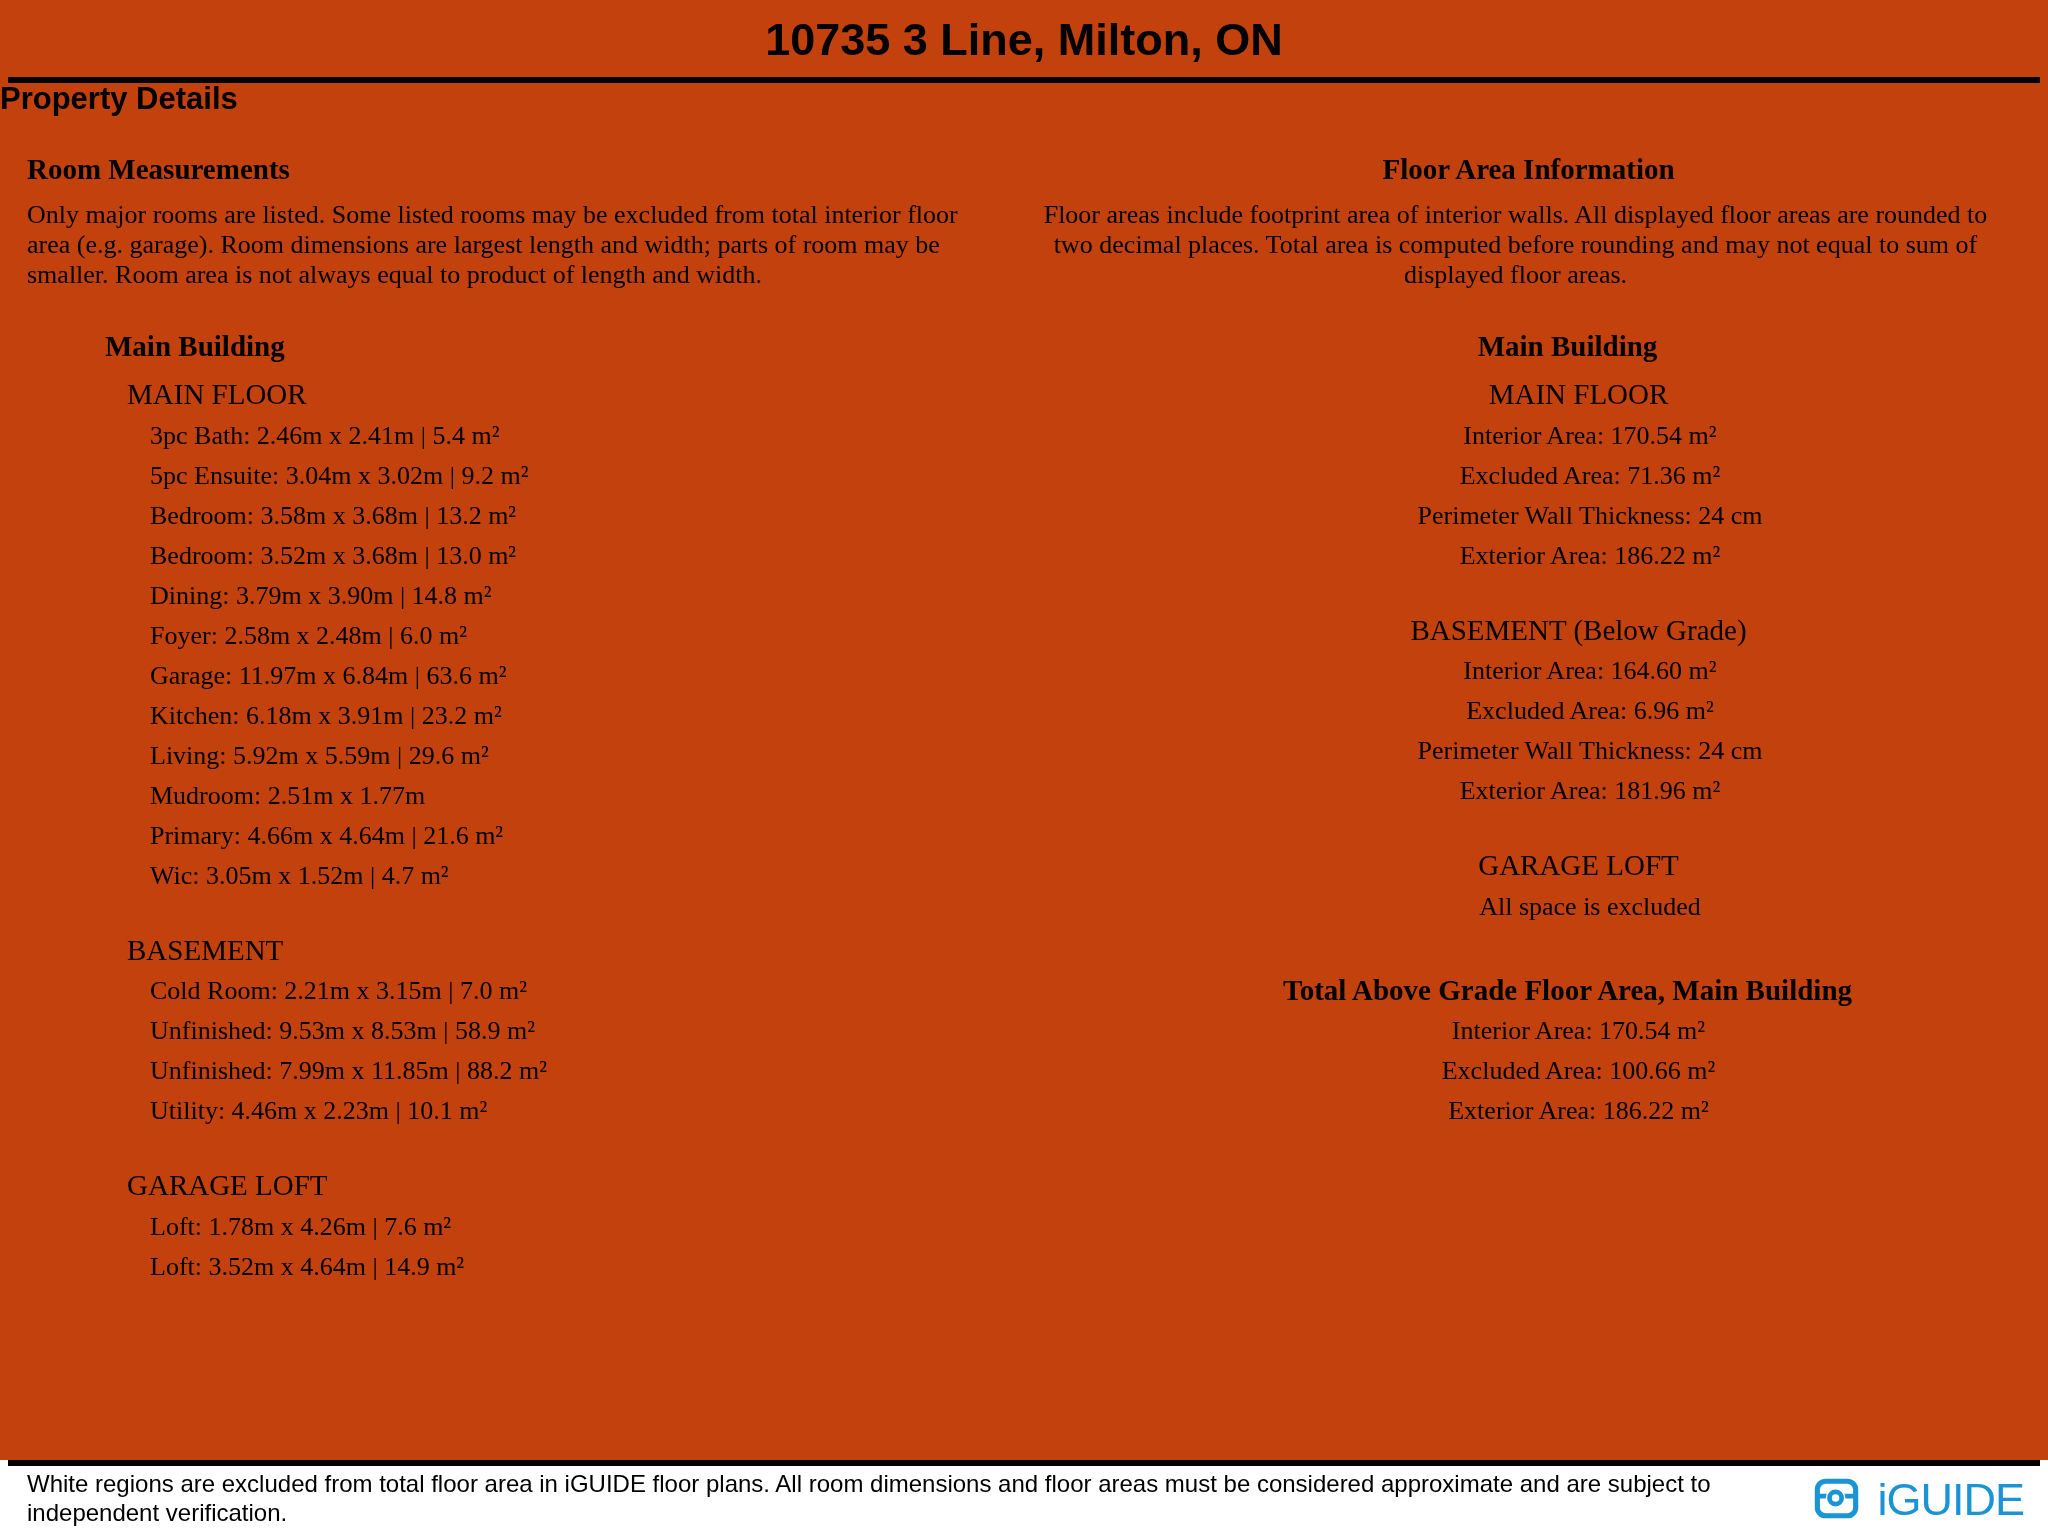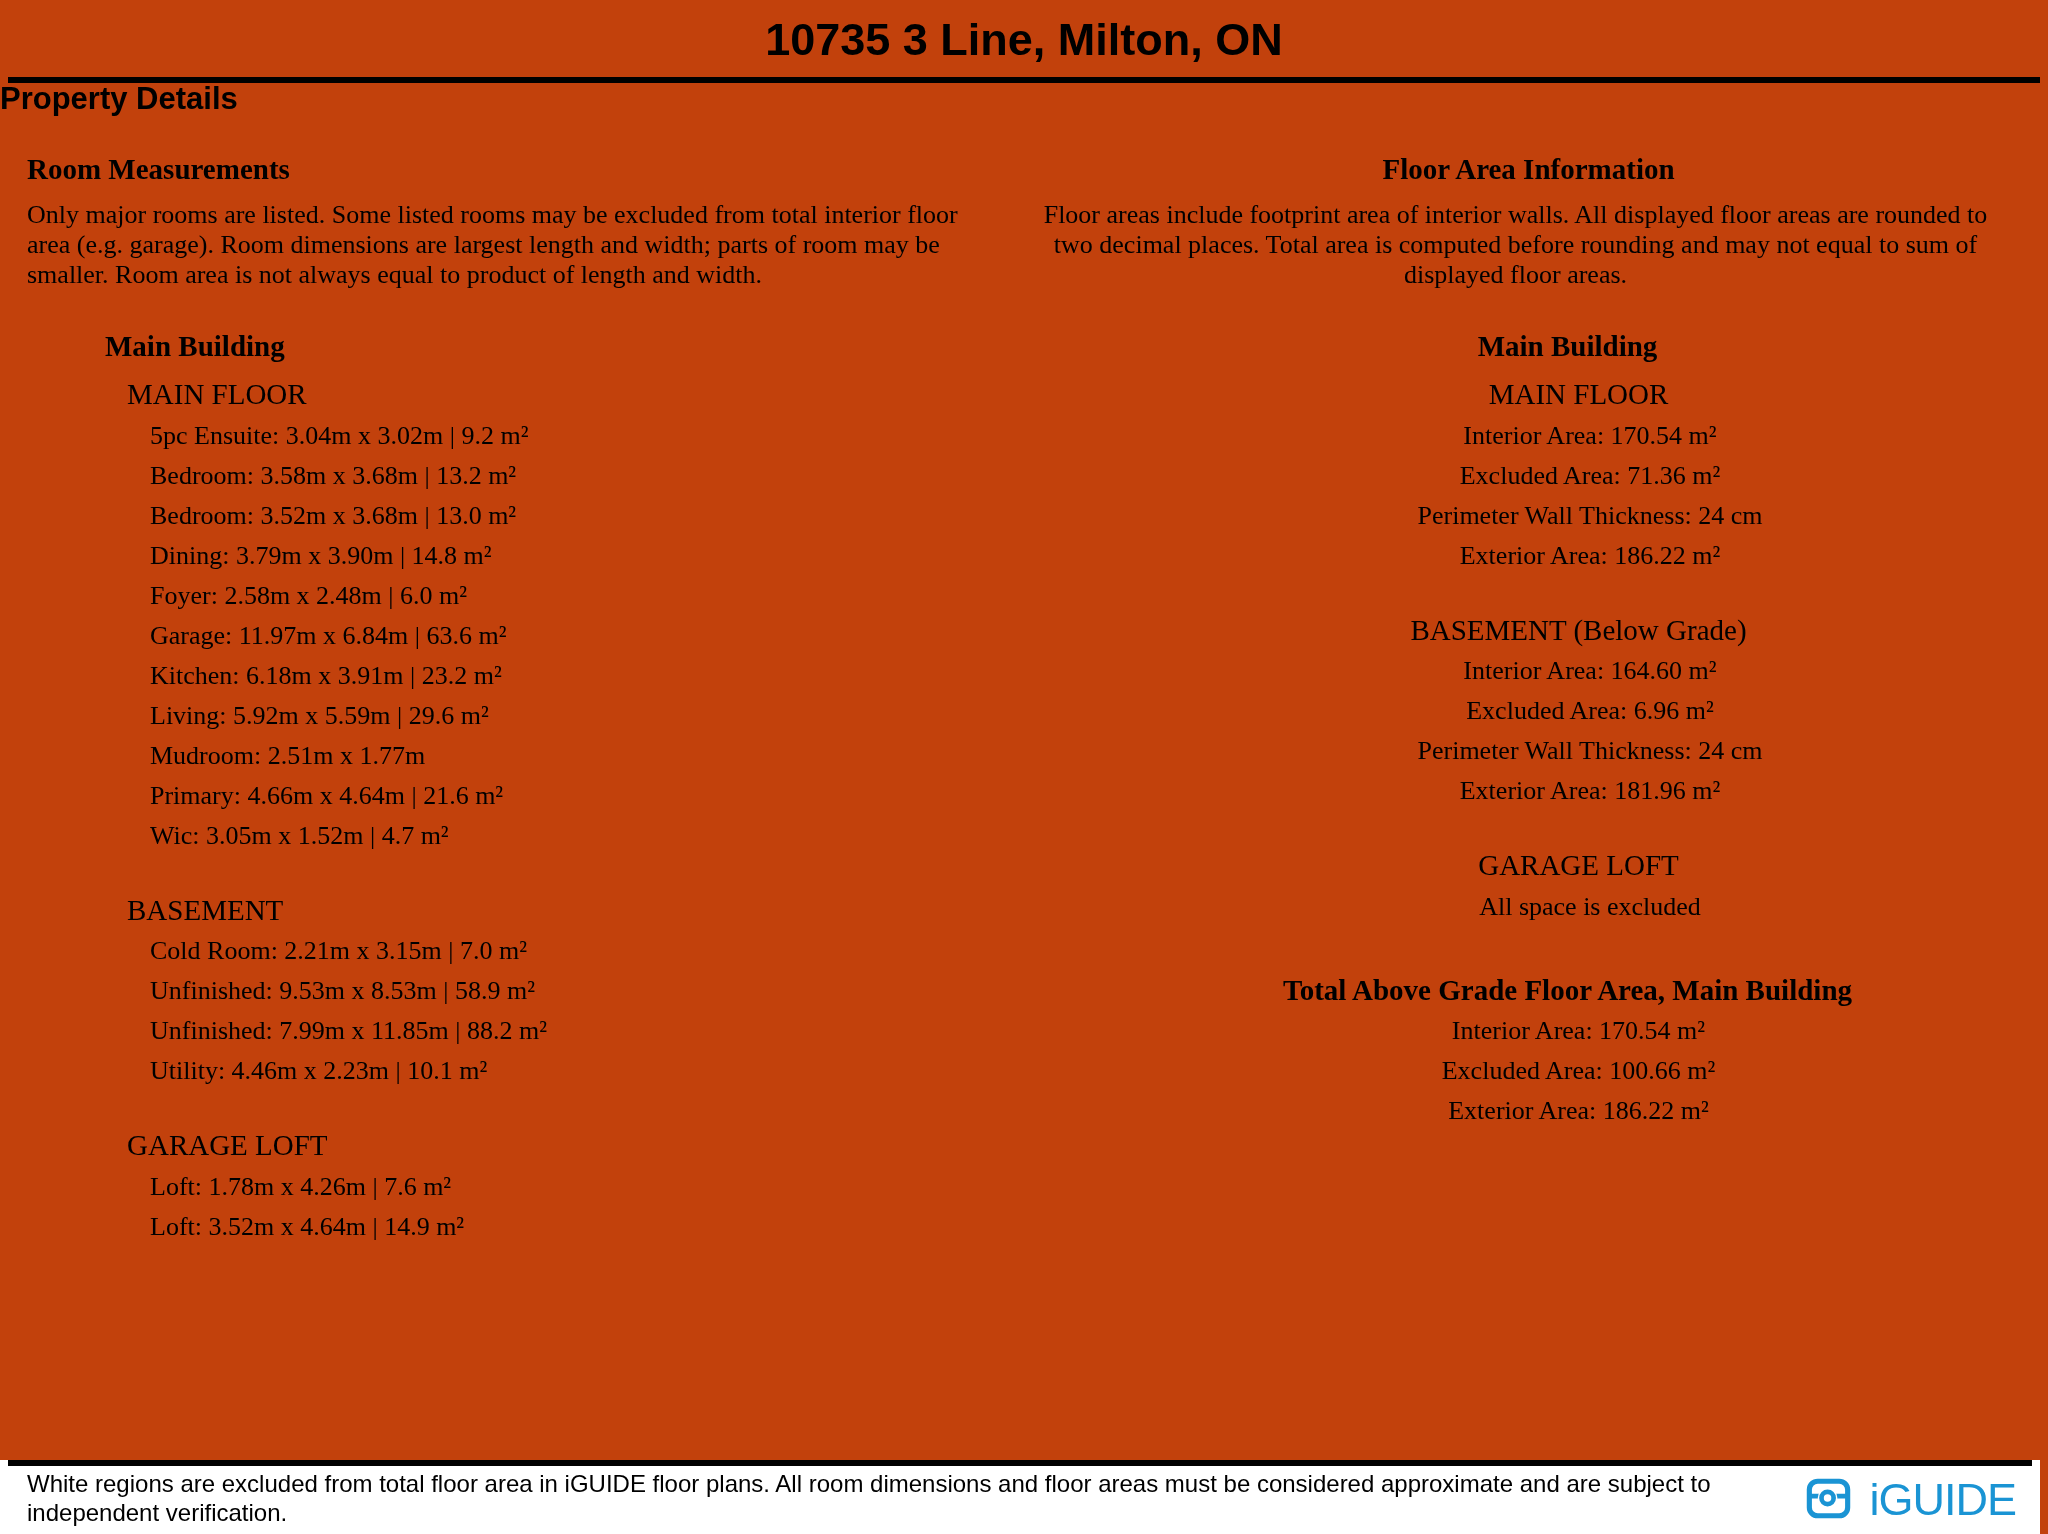--- a/index.html
+++ b/index.html
@@ -28,21 +28,21 @@
   .floor-group { margin-top: 16px; }
   .floor-group.gapped { margin-top: 37px; }
   .floor-name { margin-left: 100px; font-size: 29px; line-height: 1.2; }
   .item-list { margin-top: 4px; }
   .line-item { margin-left: 123px; font-size: 26px; line-height: 40px; white-space: pre; }
 
   .total-heading { margin-top: 48px; margin-left: 78px; font-size: 29px; font-weight: 700; line-height: 1.1; }
   .total-list .line-item { margin-left: 100px; }
 
   
-  .footer { position: absolute; left: 0; right: 8px; bottom: 0; background: #fff; }
+  .footer { position: absolute; left: 0; right: 0; bottom: 0; background: #fff; }
   .footer-rule { height: 6px; background: #000; margin: 0 8px; }
   .footer-row { display: flex; align-items: center; justify-content: space-between; padding: 4px 24px 6px 27px; }
   .disclaimer { margin: 0; font-size: 24px; line-height: 1.2; }
   .logo { display: flex; gap: 17px; }
   .logo-icon svg { display: block; width: 47px; height: 43px; }
   .logo-text { font-size: 45px; line-height: 1; letter-spacing: -1px; font-weight: 400; }
 </style>
 </head>
 <body>
 
@@ -58,20 +58,21 @@
 
     <section class="col-left">
       <h3 class="section-heading">Room Measurements</h3>
       <p class="section-desc">Only major rooms are listed. Some listed rooms may be excluded from total interior floor area (e.g. garage). Room dimensions are largest length and width; parts of room may be smaller. Room area is not always equal to product of length and width.</p>
 
       <div class="building-name">Main Building</div>
 
       <div class="floor-group">
         <div class="floor-name">MAIN FLOOR</div>
         <div class="item-list">
+            <div class="line-item">3pc Bath: 2.46m x 2.41m | 5.4 m²</div>
             <div class="line-item">5pc Ensuite: 3.04m x 3.02m | 9.2 m²</div>
             <div class="line-item">Bedroom: 3.58m x 3.68m | 13.2 m²</div>
             <div class="line-item">Bedroom: 3.52m x 3.68m | 13.0 m²</div>
             <div class="line-item">Dining: 3.79m x 3.90m | 14.8 m²</div>
             <div class="line-item">Foyer: 2.58m x 2.48m | 6.0 m²</div>
             <div class="line-item">Garage: 11.97m x 6.84m | 63.6 m²</div>
             <div class="line-item">Kitchen: 6.18m x 3.91m | 23.2 m²</div>
             <div class="line-item">Living: 5.92m x 5.59m | 29.6 m²</div>
             <div class="line-item">Mudroom: 2.51m x 1.77m</div>
             <div class="line-item">Primary: 4.66m x 4.64m | 21.6 m²</div>

